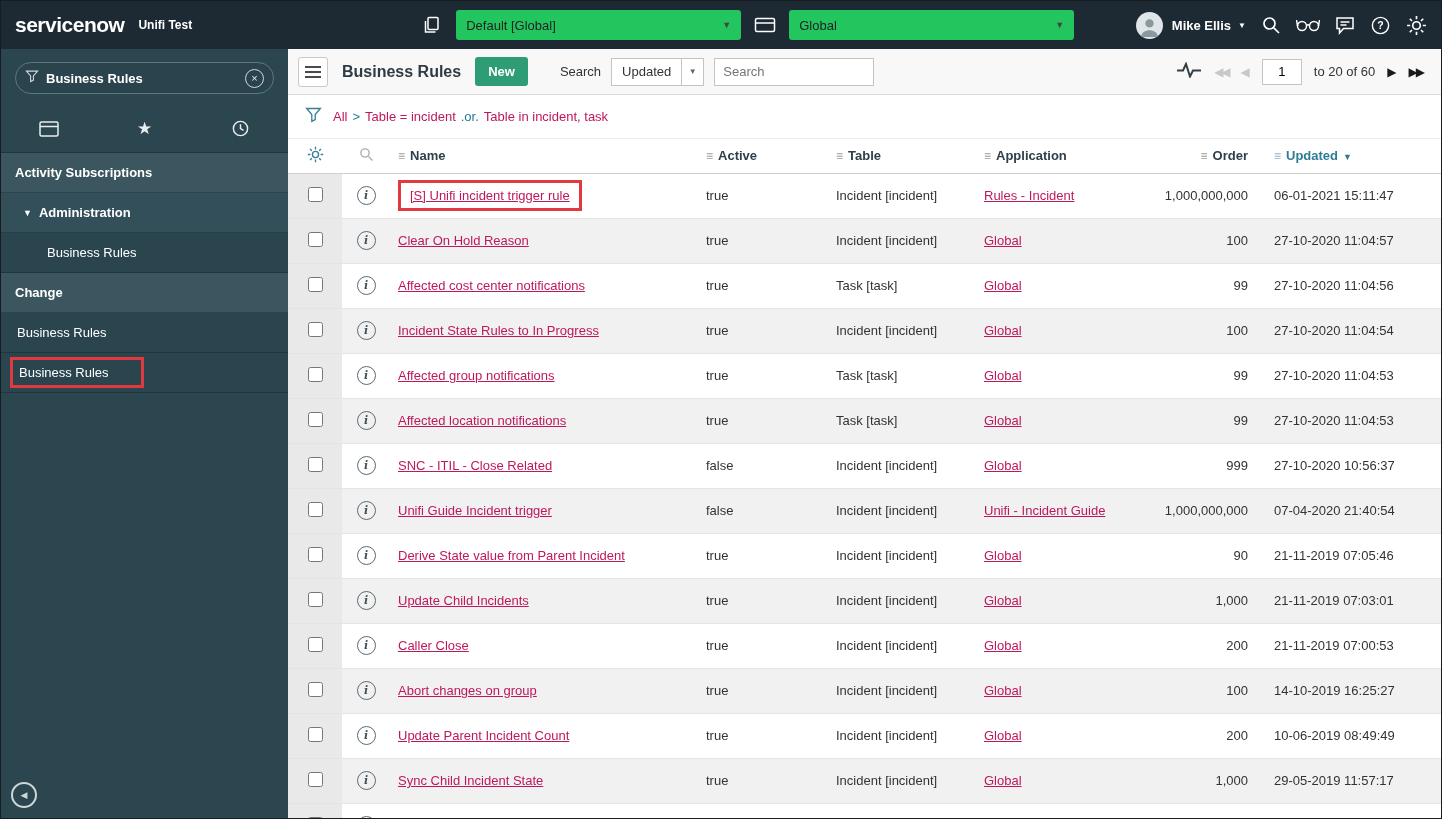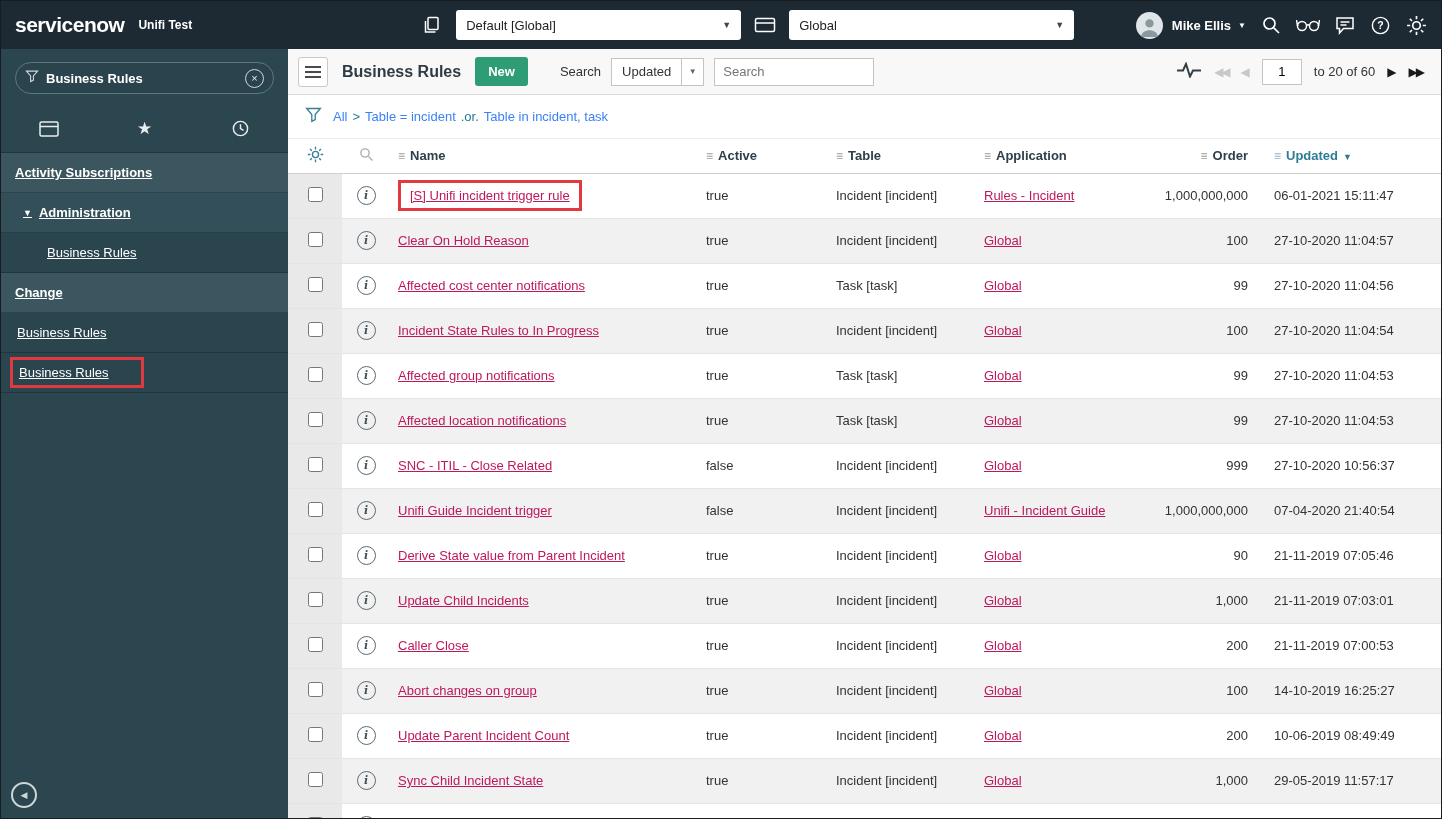--- a/index.html
+++ b/index.html
@@ -6,41 +6,41 @@
   html,body { width:1442px; height:819px; overflow:hidden; }
   body { font-family:"Liberation Sans","DejaVu Sans",sans-serif; background:#fff; }
   .app { width:1442px; height:819px; display:flex; flex-direction:column; border:1px solid #171c20; }
 
   
   .topbar { height:48px; background:#1d2a33; color:#fff; display:flex; align-items:center; padding:0 14px; flex-shrink:0; }
   .logo { font-size:21px; font-weight:700; letter-spacing:-0.5px; }
   .instance { font-size:12px; font-weight:700; margin-left:14px; }
   .topbar-center { display:flex; align-items:center; gap:12px; margin-left:228px; }
   .top-ico { display:flex; align-items:center; justify-content:center; width:24px; }
-  .sel-box { width:285px; height:30px; background:#ffffff; color:#222; border-radius:3px; display:flex; align-items:center; justify-content:space-between; padding:0 10px; font-size:13px; cursor:default; }
+  .sel-box { width:285px; height:30px; background:#22c55e; color:#222; border-radius:3px; display:flex; align-items:center; justify-content:space-between; padding:0 10px; font-size:13px; cursor:default; }
   .sel-caret { font-size:9px; color:#444; }
   .topbar-right { margin-left:auto; display:flex; align-items:center; gap:15px; }
   .avatar { width:27px; height:27px; border-radius:50%; background:#dfe5e8; display:flex; align-items:flex-end; justify-content:center; overflow:hidden; }
   .user-name { font-size:13px; font-weight:700; margin-left:-6px; }
   .user-caret { font-size:8px; margin-left:-8px; }
   .tb-icon { display:flex; align-items:center; }
 
   
   .body-row { display:flex; flex:1; overflow:hidden; }
 
   
   .sidebar { width:287px; flex-shrink:0; background:#2c464f; color:#fff; position:relative; }
   .filter-wrap { padding:13px 14px 11px; }
   .filter-box { height:32px; border:1px solid #5d7780; border-radius:16px; display:flex; align-items:center; padding:0 9px; background:#2a434c; gap:7px; }
   .filter-input { flex:1; background:transparent; border:none; outline:none; color:#fff; font-size:13px; font-weight:700; font-family:inherit; }
   .filter-clear { width:19px; height:19px; border:1px solid #cfd9dc; border-radius:50%; display:flex; align-items:center; justify-content:center; font-size:11px; color:#e6ecee; cursor:pointer; }
   .side-tabs { display:flex; align-items:center; height:48px; border-bottom:1px solid #20353d; }
   .side-tab { flex:1; display:flex; align-items:center; justify-content:center; height:100%; cursor:pointer; }
   .star-glyph { font-size:17px; color:#e9eef0; }
-  .nav-item { height:40px; display:flex; align-items:center; font-size:13px; border-bottom:1px solid rgba(0,0,0,0.22); padding-left:14px; cursor:pointer;text-decoration:underline; }
+  .nav-item { height:40px; display:flex; align-items:center; font-size:13px; border-bottom:1px solid rgba(0,0,0,0.22); padding-left:14px; cursor:pointer; }
   .nav-app { background:#3b565f; font-weight:700; }
   .nav-section { background:#33505a; font-weight:700; padding-left:22px; }
   .nav-module { background:#2a454e; font-weight:400; padding-left:16px; }
   .nav-module.ind-2 { padding-left:46px; }
   .nav-caret { font-size:9px; margin-right:7px; }
   .annotate-side { border:3px solid #e0393f; padding:5px 32px 5px 6px; margin-left:-7px; display:inline-block; }
   .collapse-btn { position:absolute; bottom:10px; left:10px; width:26px; height:26px; border:2px solid #cdd6d9; border-radius:50%; display:flex; align-items:center; justify-content:center; color:#cdd6d9; font-size:9px; cursor:pointer; }
 
   
   .main { flex:1; display:flex; flex-direction:column; overflow:hidden; background:#fff; }
@@ -56,21 +56,21 @@
   .search-input { height:28px; width:160px; border:1px solid #c4c4c4; padding:0 8px; font-size:13px; font-family:inherit; outline:none; }
   .right-controls { margin-left:auto; display:flex; align-items:center; gap:12px; padding-right:8px; }
   .pg-btn { font-size:12px; color:#1a1a1a; cursor:pointer; }
   .pg-btn.disabled { color:#c8c8c8; cursor:default; }
   .pg-btn.dbl { letter-spacing:-2px; }
   .page-input { width:40px; height:26px; border:1px solid #c4c4c4; text-align:center; font-size:13px; font-family:inherit; }
   .range { font-size:13px; color:#333; }
 
   .breadcrumb-row { height:44px; display:flex; align-items:center; gap:11px; padding:0 17px; border-bottom:1px solid #ececec; flex-shrink:0; }
   .crumbs { display:flex; align-items:center; gap:5px; font-size:13px; color:#1d7b95; }
-  .crumbs a { color:#3b82f6; text-decoration:none; cursor:pointer; }
+  .crumbs a { color:#be185d; text-decoration:none; cursor:pointer; }
 
   
   table { border-collapse:collapse; width:100%; table-layout:fixed; }
   col.c-check { width:54px; } col.c-info { width:48px; } col.c-name { width:308px; }
   col.c-active { width:130px; } col.c-table { width:148px; } col.c-app { width:172px; }
   col.c-order { width:118px; } col.c-updated { width:177px; }
   thead tr { height:34px; border-bottom:1px solid #cfcfcf; }
   th { font-size:13px; color:#2e3f4a; font-weight:700; text-align:left; padding:0 8px; white-space:nowrap; }
   th .col-ico { color:#9a9a9a; font-weight:400; margin-right:5px; font-size:12px; }
   th.sorted { color:#2e7d95; }

